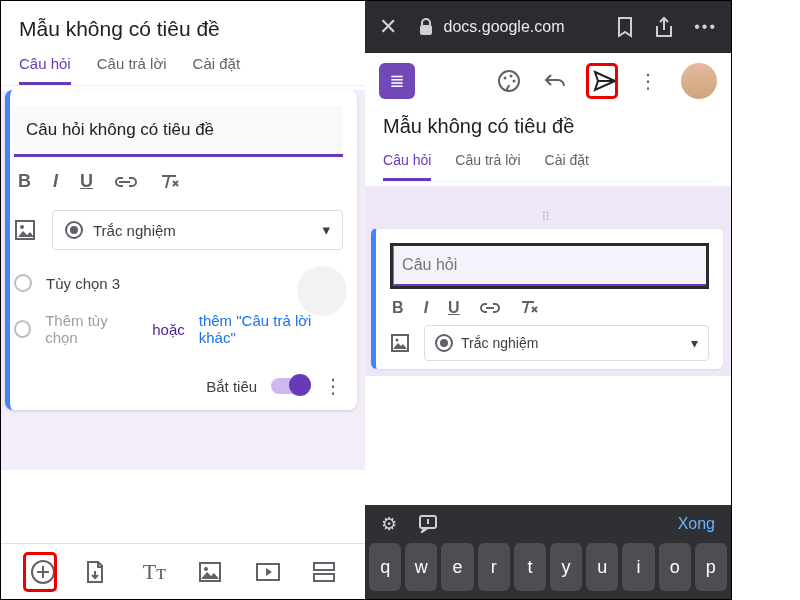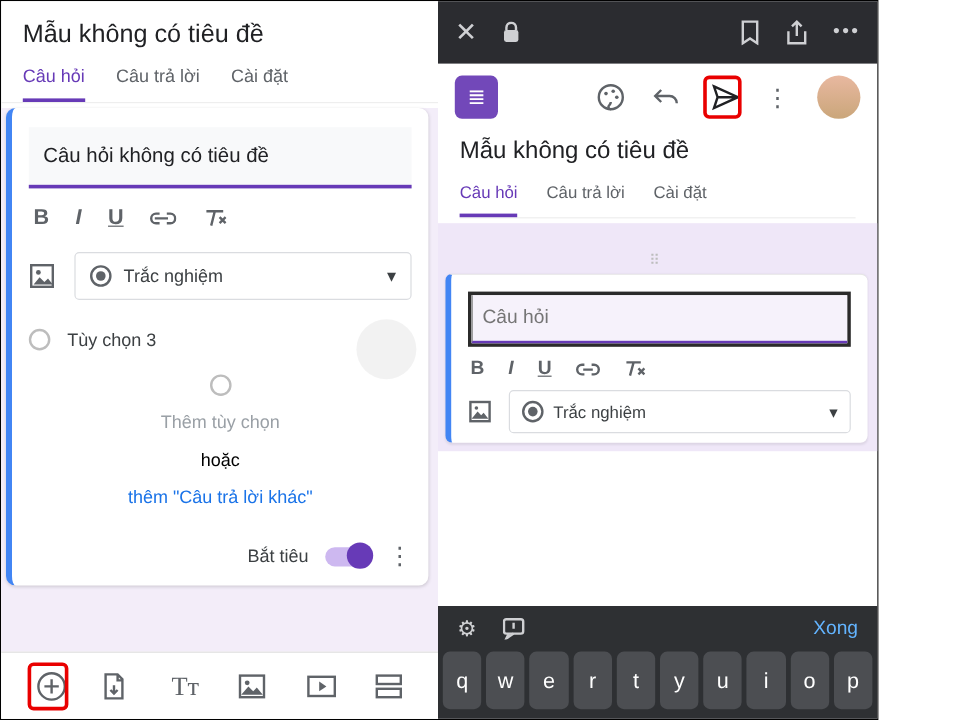--- a/index.html
+++ b/index.html
@@ -8,31 +8,31 @@
   .col { height:100%; position:relative; }
   .colL { width:398px; background:#fff; }
   .colR { width:400px; background:#fff; }
   
   .l-head { padding:16px 18px 0 18px; }
   .l-title { font-size:21px; font-weight:400; color:#202124; }
   .l-tabs { display:flex; gap:26px; padding:14px 18px 0 18px; border-bottom:1px solid #eee; }
   .l-tab { font-size:15px; color:#5f6368; padding-bottom:10px; }
   .l-tab.active { color:#673ab7; font-weight:500; border-bottom:3px solid #673ab7; }
   .l-card-wrap { background:#f3edf9; padding:0 8px 60px 4px; flex:1; }
-  .l-card { background:#fff; border-left:5px solid #4285f4; border-radius:8px; margin-top:4px; box-shadow:0 1px 3px rgba(0,0,0,.15); padding:16px 14px 12px 14px; }
+  .l-card { background:#fff; border-left:5px solid #4285f4; border-radius:8px; margin-top:4px; box-shadow:0 1px 3px rgba(0,0,0,.15); padding:16px 14px 12px 4px; }
   .q-input { background:#f8f9fa; color:#202124; font-size:17px; padding:14px 12px; border:none; border-bottom:3px solid #673ab7; width:100%; }
   .fmtrow { display:flex; gap:22px; padding:14px 4px 12px 4px; align-items:center; color:#5f6368; }
   .fmtrow span { font-size:18px; font-weight:bold; }
   .row2 { display:flex; align-items:center; gap:16px; padding:6px 0 14px 0; }
   .type-sel { flex:1; display:flex; align-items:center; justify-content:space-between; border:1px solid #dadce0; border-radius:4px; padding:10px 12px; color:#3c4043; font-size:15px; }
   .radio-dot { width:18px; height:18px; border-radius:50%; border:2px solid #5f6368; display:inline-flex; align-items:center; justify-content:center; }
   .radio-dot.filled::after{content:"";width:8px;height:8px;border-radius:50%;background:#5f6368;}
   .opt { display:flex; align-items:center; gap:14px; padding:10px 0; color:#3c4043; font-size:15px; }
   .opt .circle{ width:18px;height:18px;border:2px solid #bdbdbd;border-radius:50%; }
-  .opt.muted{ color:#9aa0a6;flex-direction:column;}
+  .opt.muted{ color:#9aa0a6;}
   .addother{ color:#1a73e8; }
   .req-row{ display:flex; justify-content:flex-end; align-items:center; gap:14px; padding-top:18px; color:#3c4043; font-size:15px;}
   .toggle{ width:38px;height:16px;background:#cdb8f0;border-radius:8px;position:relative;}
   .toggle::after{content:"";position:absolute;right:-2px;top:-4px;width:22px;height:22px;background:#673ab7;border-radius:50%;}
   .ghost{ width:50px;height:50px;border-radius:50%;background:rgba(0,0,0,.05); position:absolute; right:18px; top:265px;}
   
   .l-toolbar{ position:absolute;left:0;right:0;bottom:0;height:56px;background:#fff;border-top:1px solid #e0e0e0;display:flex;align-items:center;justify-content:space-around;padding:0 10px;}
   .tbicon{ color:#5f6368; width:28px; text-align:center;}
   .redbox{ outline:3px solid #e90000; padding:4px; border-radius:2px;}
   
@@ -114,21 +114,21 @@
             <span>▾</span>
           </div>
         </div>
         <div class="opt">
           <span class="circle"></span>
           <span>Tùy chọn 3</span>
         </div>
         <div class="opt muted">
           <span class="circle"></span>
           <span>Thêm tùy chọn</span>
-          <span style="color:#000000">hoặc</span>
+          <span style="color:#4c1d95">hoặc</span>
           <span class="addother">thêm "Câu trả lời khác"</span>
         </div>
         <div class="req-row">
           <span>Bắt tiêu</span>
           <span class="toggle"></span>
           <span style="font-size:20px;color:#5f6368;">⋮</span>
         </div>
       </div>
     </div>
     <div class="ghost"></div>
@@ -171,20 +171,21 @@
   <div class="col colR">
     <div class="r-browser">
       <span style="font-size:22px;">✕</span>
       <div class="r-url">
         <span>
             <svg width="16" height="18">
               <rect x="2" y="7" width="12" height="10" rx="2" fill="#cfd0d3"></rect>
               <path d="M4 7V5a4 4 0 018 0v2" fill="none" stroke="#cfd0d3" stroke-width="2"></path>
             </svg>
           </span>
+        <span>docs.google.com</span>
       </div>
       <span>
           <svg width="18" height="22">
             <path fill="none" stroke="#cfd0d3" stroke-width="2" d="M3 2h12v18l-6-4-6 4z"></path>
           </svg>
         </span>
       <span>
           <svg width="20" height="22">
             <path fill="none" stroke="#cfd0d3" stroke-width="2" d="M10 14V2M6 6l4-4 4 4M3 10v10h14V10"></path>
           </svg>

